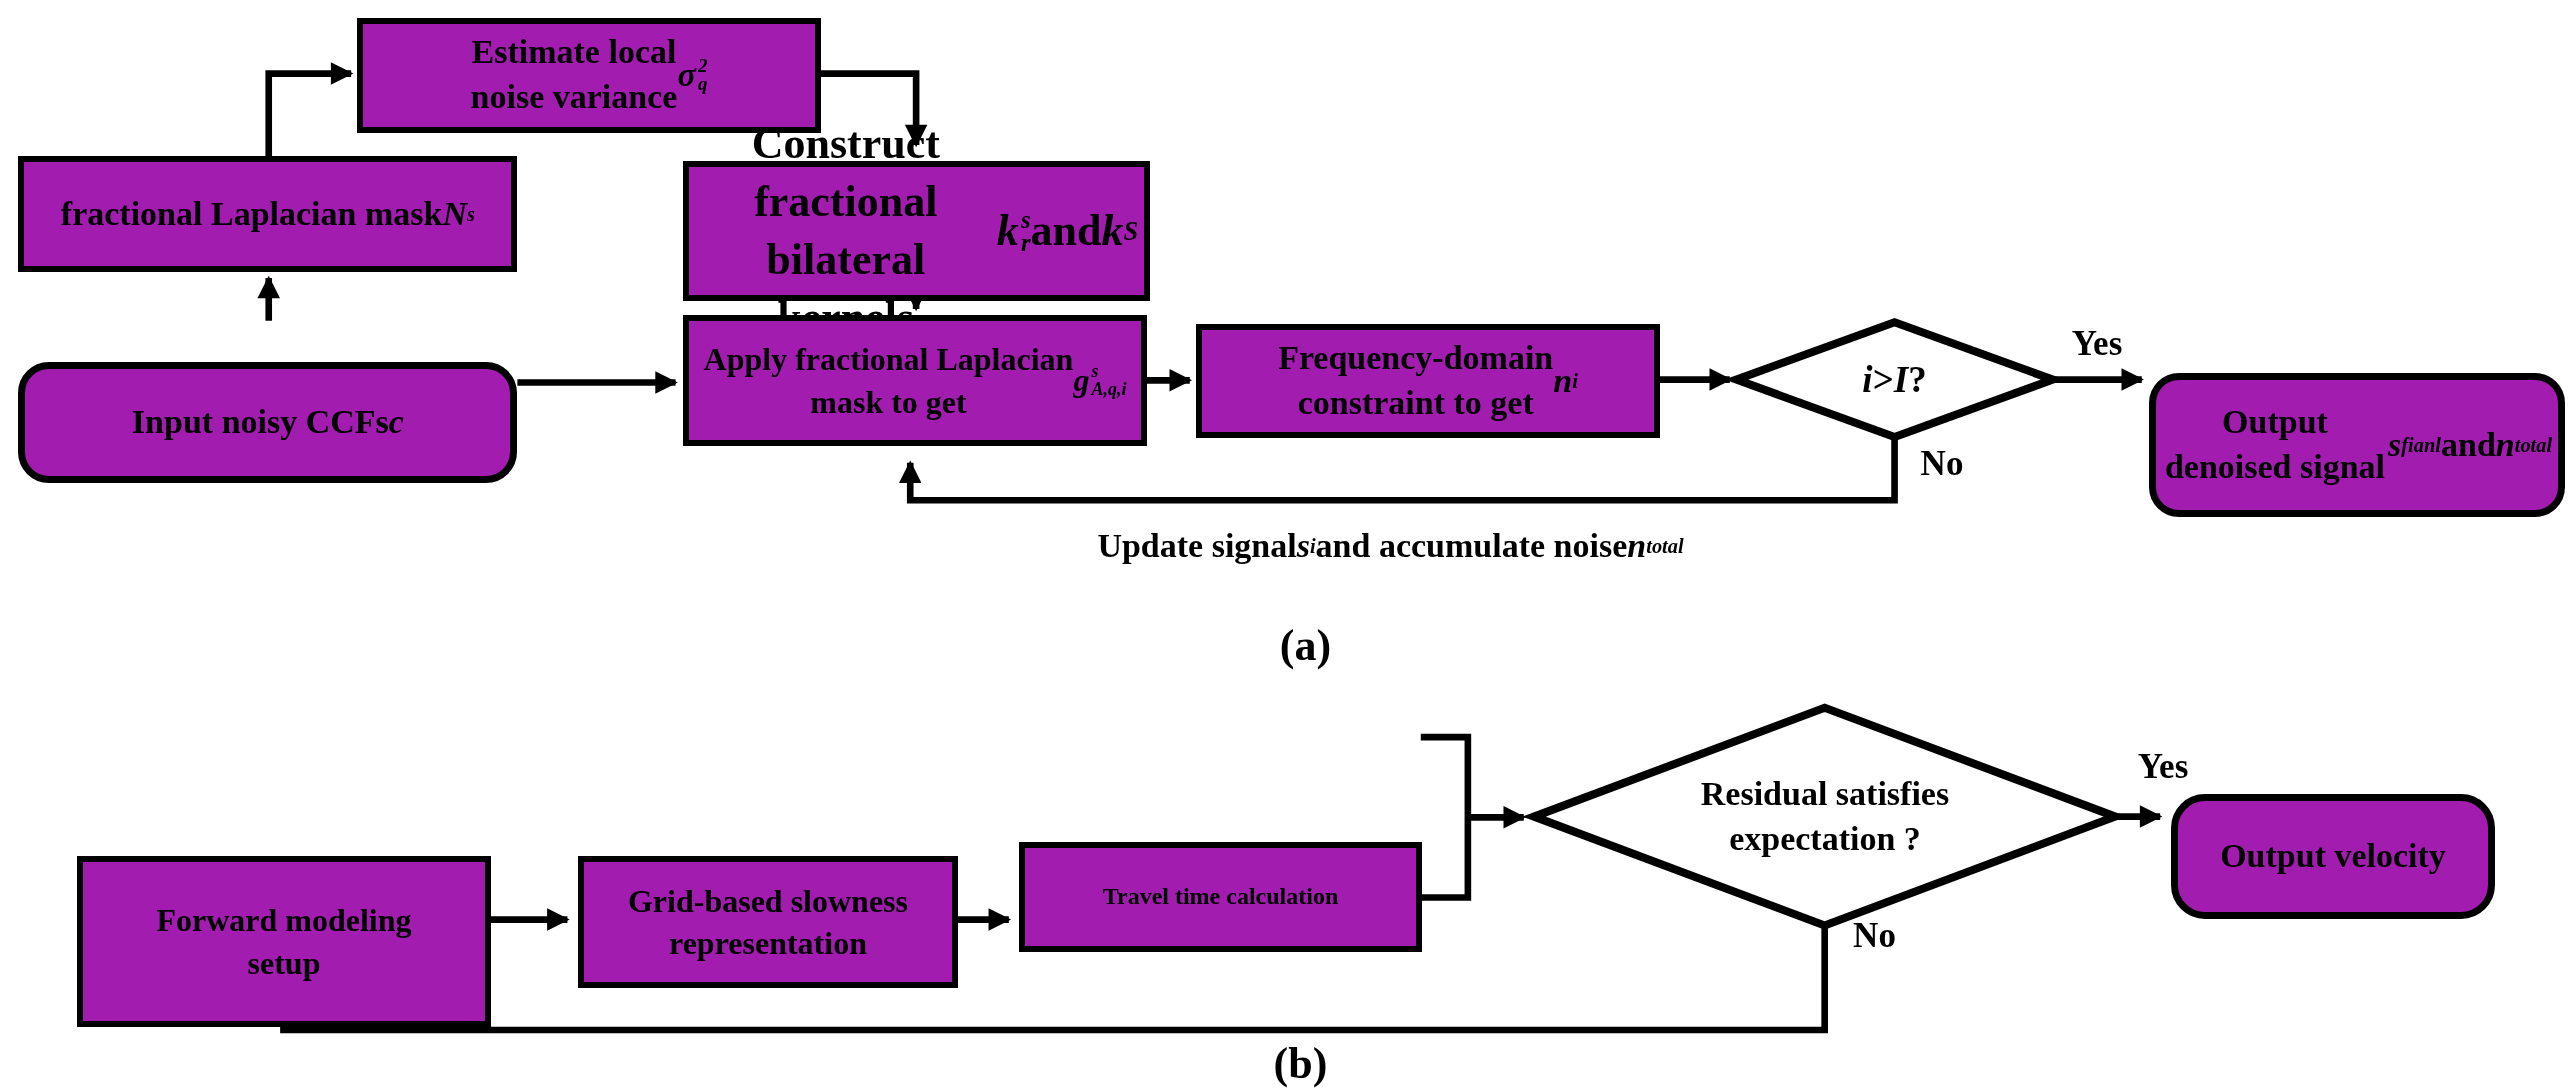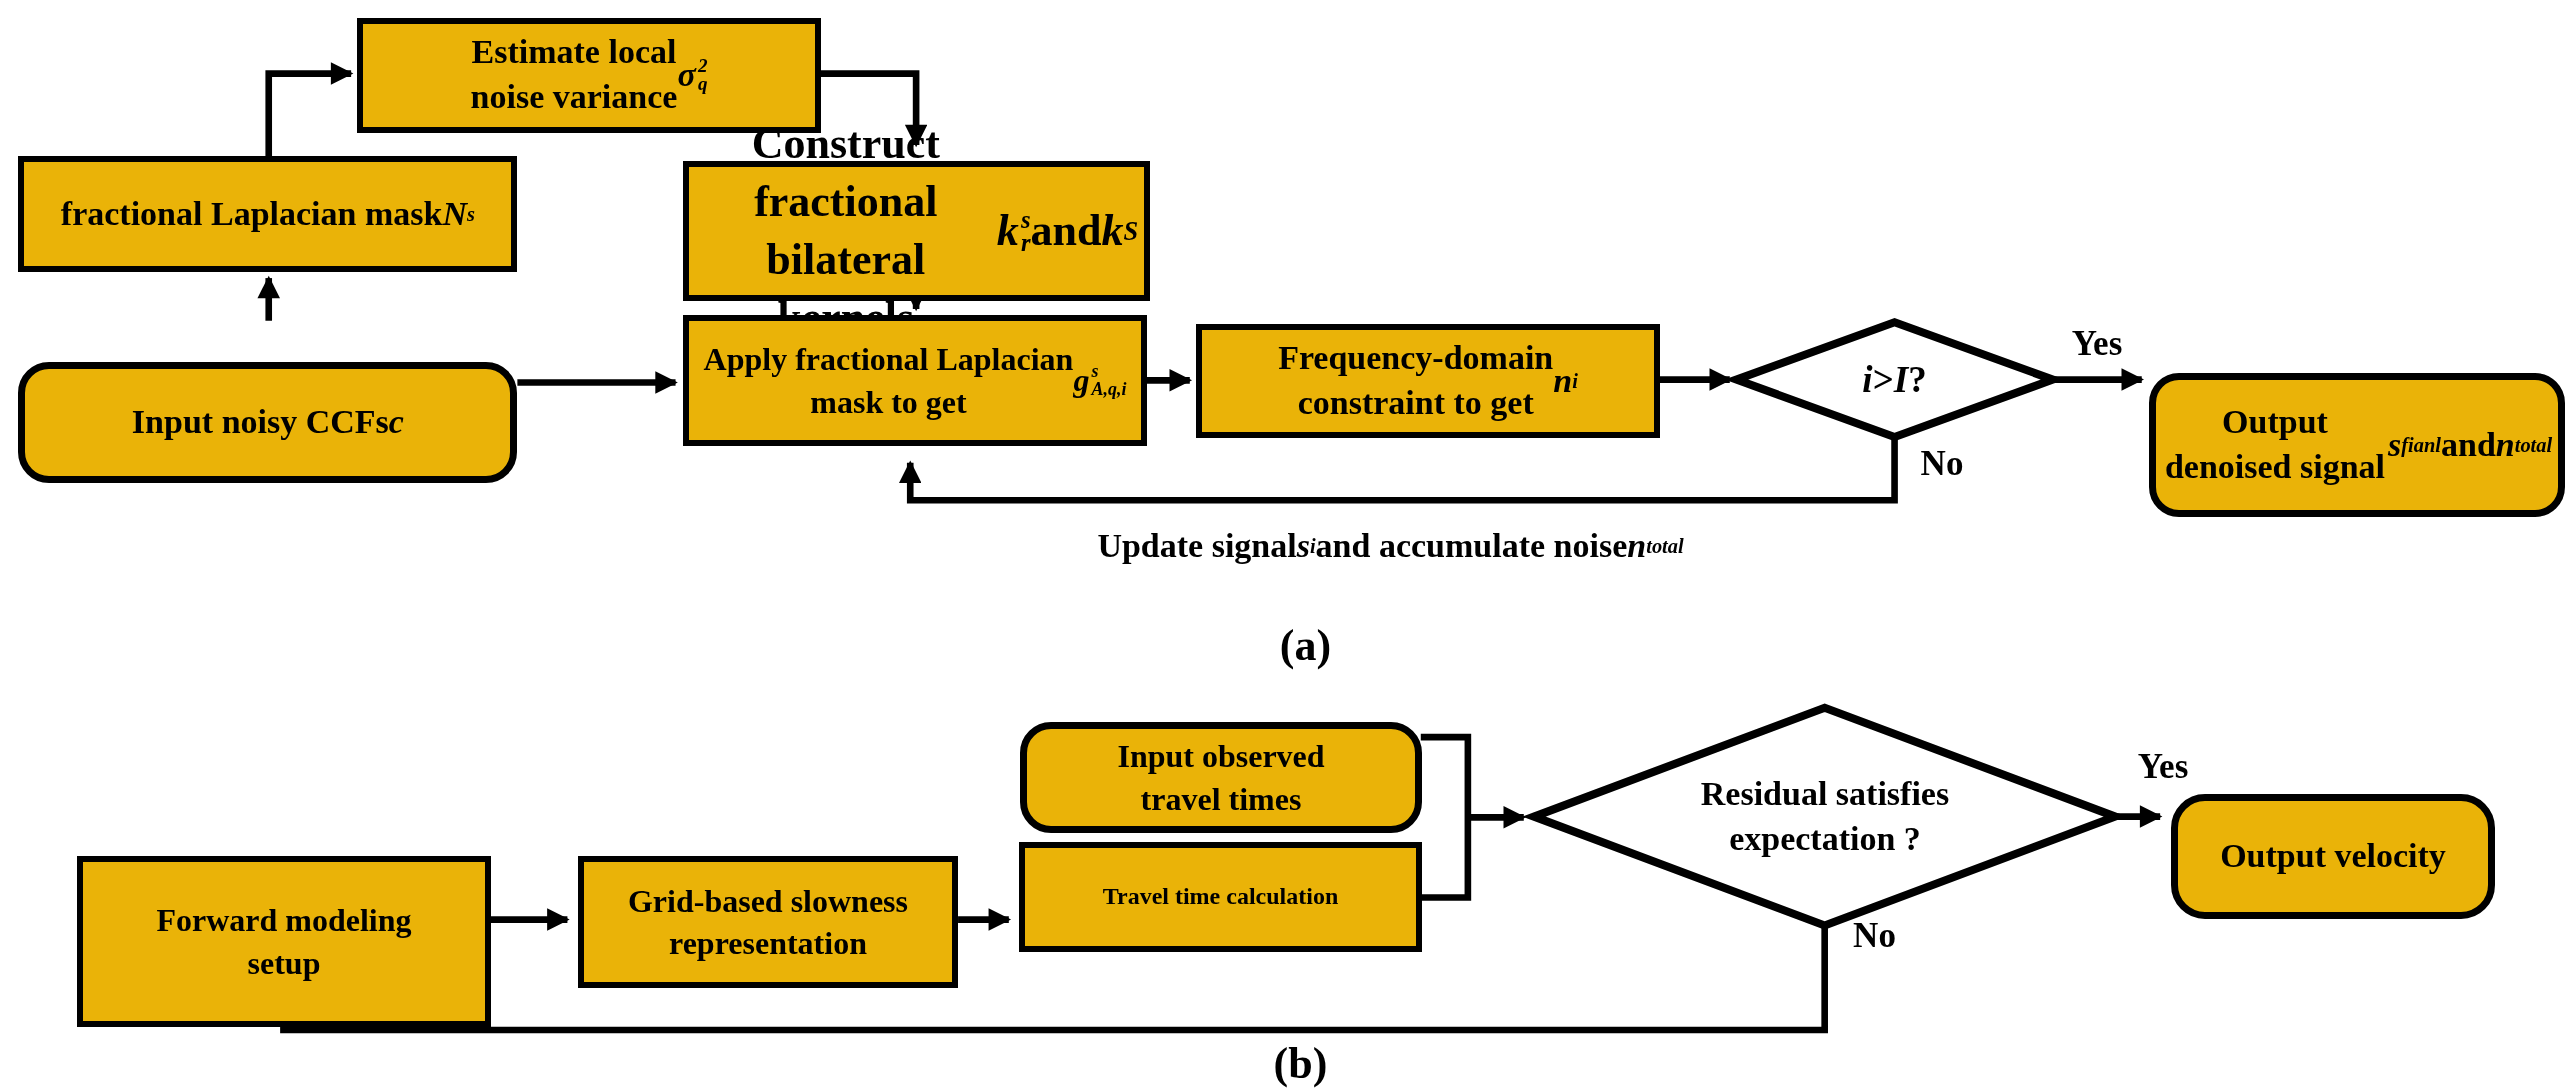--- a/index.html
+++ b/index.html
@@ -1,19 +1,19 @@
 <!DOCTYPE html>
 <html style="font-size:11.8px"><head>
 <meta charset="utf-8">
 <style>
   html,body{margin:0;padding:0;background:#ffffff;}
   .canvas{position:relative;width:2576px;height:1091px;background:#fff;
           font-family:"Liberation Serif", serif;color:#000;overflow:hidden;}
   svg.wires{position:absolute;left:0;top:0;z-index:0;}
-  .bx{position:absolute;box-sizing:border-box;border:6.6px solid #000;background:#eab308;
+  .bx{position:absolute;box-sizing:border-box;border:6.6px solid #000;background:#a21caf;
       display:flex;align-items:center;justify-content:center;text-align:center;
       font-size:34px;font-weight:700;line-height:1.32;z-index:1;padding:2.9px 5.9px;}
   .rd{border-radius:31px;border-width:7.4px;margin-top:40px;}
   .dtx{position:absolute;display:flex;align-items:center;justify-content:center;
        text-align:center;font-weight:700;z-index:2;line-height:1.3;}
   .lb{position:absolute;display:flex;align-items:center;justify-content:center;
       text-align:center;font-weight:700;z-index:2;}
   .v{font-style:italic;font-weight:700;}
   sub{font-size:0.60em;font-style:italic;line-height:0;vertical-align:-0.3em;}
   .stk{display:inline-flex;flex-direction:column;align-items:flex-start;
@@ -69,21 +69,20 @@
       </span></div>
   <div class="bx" style="left:1196px;top:324px;width:464px;height:114px">Frequency-domain<br>constraint to get <span class="v">n</span><sub>i</sub></div>
   <div class="dtx" style="left:1784px;top:343px;width:221px;height:74px;font-size:37px"><span class="v">i</span> &gt; <span class="v">I</span>?</div>
   <div class="bx rd" style="left:2149px;top:333px;width:416px;height:144px;border-radius:30px">Output denoised signal<br><span class="v">s</span><sub>fianl</sub> and <span class="v">n</span><sub>total</sub></div>
 
   <div class="lb" style="left:2053px;top:322px;width:88px;height:44px;font-size:35px">Yes</div>
   <div class="lb" style="left:1909px;top:443px;width:66px;height:41px;font-size:35px">No</div>
   <div class="lb" style="left:986px;top:524px;width:809px;height:44px;font-size:34px">Update signal <span class="v">s</span><sub>i</sub> and accumulate noise <span class="v">n</span><sub>total</sub></div>
   <div class="lb" style="left:1232px;top:619px;width:147px;height:52px;font-size:44px">(a)</div>
 
-  <div class="bx rd" style="left:1020px;top:682px;width:402px;height:111px;font-size:32px">Input observed<br>travel times</div>
   <div class="bx" style="left:77px;top:856px;width:414px;height:171px;font-size:32px">Forward modeling<br>setup</div>
   <div class="bx" style="left:578px;top:856px;width:380px;height:132px;font-size:32px">Grid-based slowness<br>representation</div>
   <div class="bx" style="left:1019px;top:842px;width:403px;height:110px;font-size:24px">Travel time calculation</div>
   <div class="dtx" style="left:1663px;top:743px;width:324px;height:147px;font-size:34px">Residual satisfies<br>expectation ?</div>
   <div class="bx rd" style="left:2171px;top:754px;width:324px;height:125px;border-radius:34px">Output velocity</div>
 
   <div class="lb" style="left:2119px;top:745px;width:88px;height:44px;font-size:35px">Yes</div>
   <div class="lb" style="left:1839px;top:915px;width:71px;height:41px;font-size:35px">No</div>
   <div class="lb" style="left:1227px;top:1037px;width:147px;height:52px;font-size:44px">(b)</div>
 

